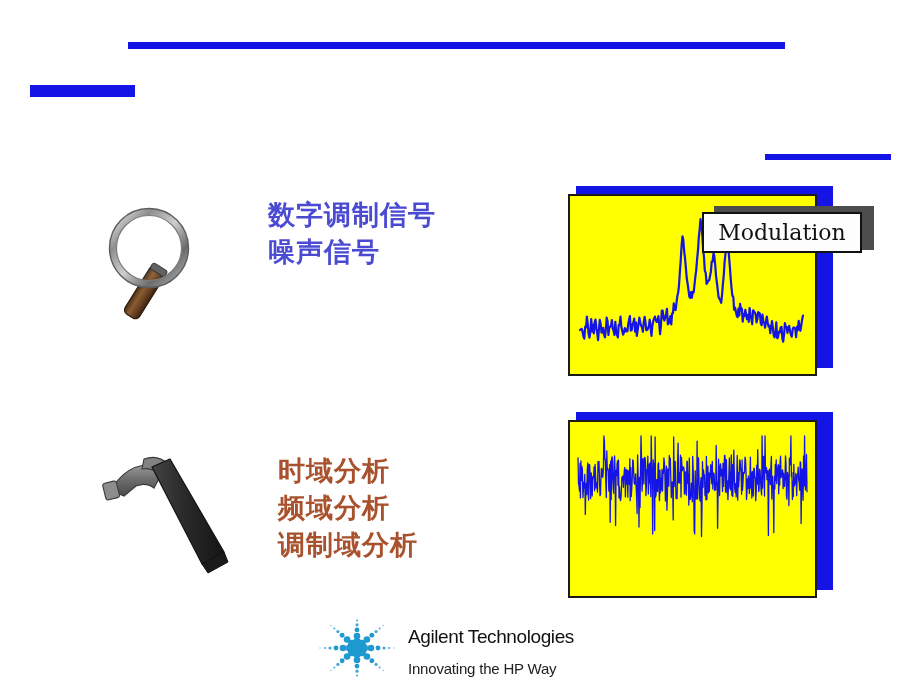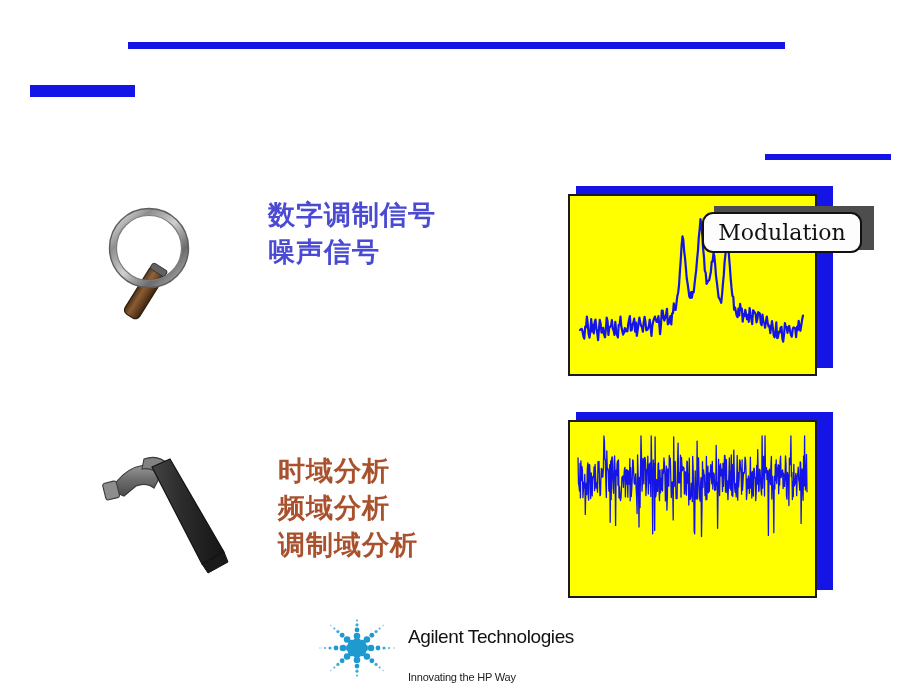--- a/index.html
+++ b/index.html
@@ -76,40 +76,40 @@
   .caption .face{
     position:absolute;background:#fdfdfd;
     border:2px solid #111111;
     box-sizing:border-box;
     display:flex;align-items:center;justify-content:center;
     font-family:"DejaVu Serif","Liberation Serif",serif;
     color:#111;
   }
   .cap-modulation{left:702px;top:206px;width:172px;height:47px;}
   .cap-modulation .shadow{left:12px;top:0px;width:160px;height:44px;}
-  .cap-modulation .face{left:0px;top:6px;width:160px;height:41px;font-size:22px;border-radius:11px;}
+  .cap-modulation .face{left:0px;top:6px;width:160px;height:41px;font-size:22px;}
 
   .cap-noise{left:648px;top:538px;width:148px;height:54px;}
   .cap-noise .shadow{left:14px;top:0px;width:122px;height:44px;}
   .cap-noise .face{left:0px;top:9px;width:122px;height:45px;font-size:27px;}
 
   
   .logo{position:absolute;left:318px;top:618px;width:300px;height:62px;}
   .logo .mark{position:absolute;left:0;top:0;width:78px;height:60px;}
   .logo .wordmark{
     position:absolute;left:90px;top:8px;
     font-family:"Liberation Sans","DejaVu Sans",sans-serif;
   }
   .logo .wordmark .name{
     font-size:19px;font-weight:400;color:#111;letter-spacing:-0.4px;
     line-height:22px;
   }
   .logo .wordmark .tag{
-    font-size:11px;font-weight:400;color:#222;letter-spacing:-0.2px;
-    line-height:18px;margin-top:20px;
+    font-size:15px;font-weight:400;color:#222;letter-spacing:-0.2px;
+    line-height:18px;margin-top:12px;
   }
 </style>
 </head>
 <body>
 
 <div class="slide">
 
   <div class="rule rule-top-long"></div>
   <div class="rule rule-left-short"></div>
   <div class="rule rule-right-short"></div>

